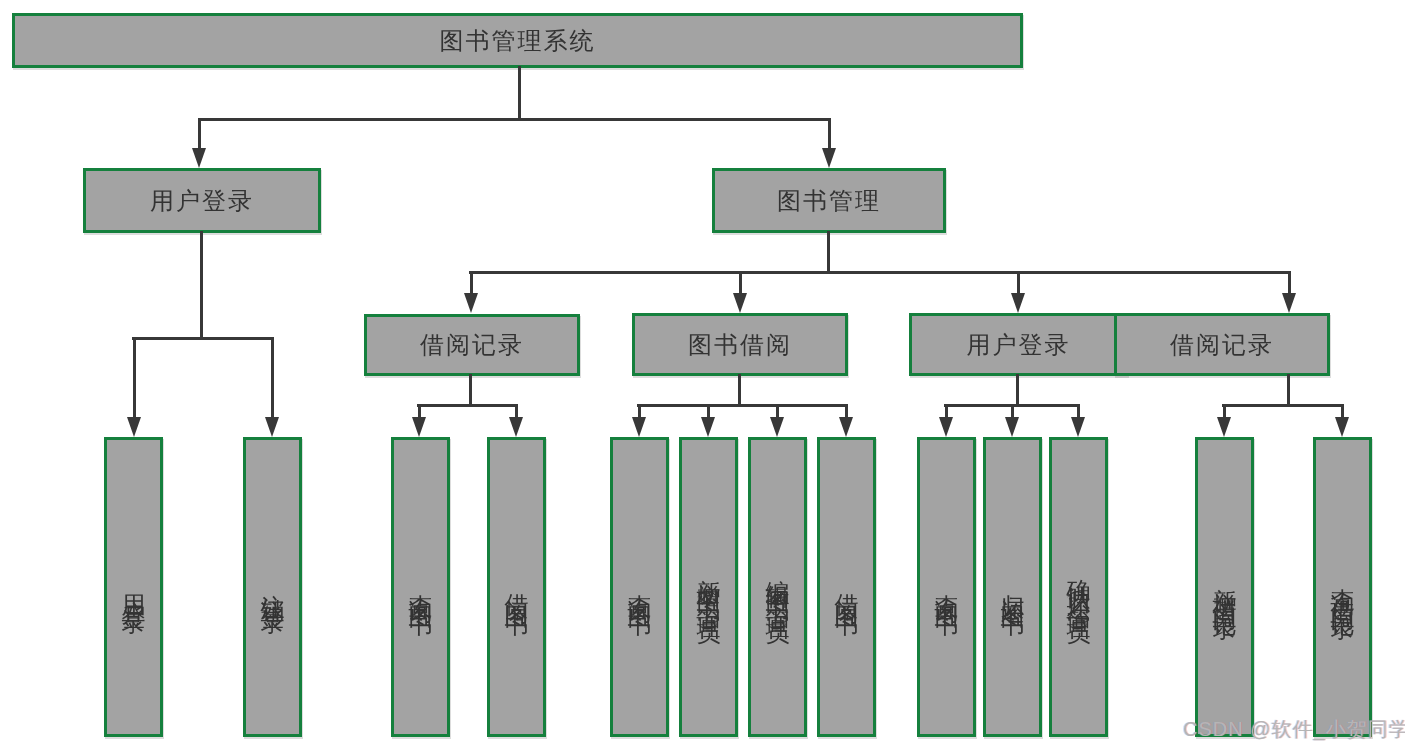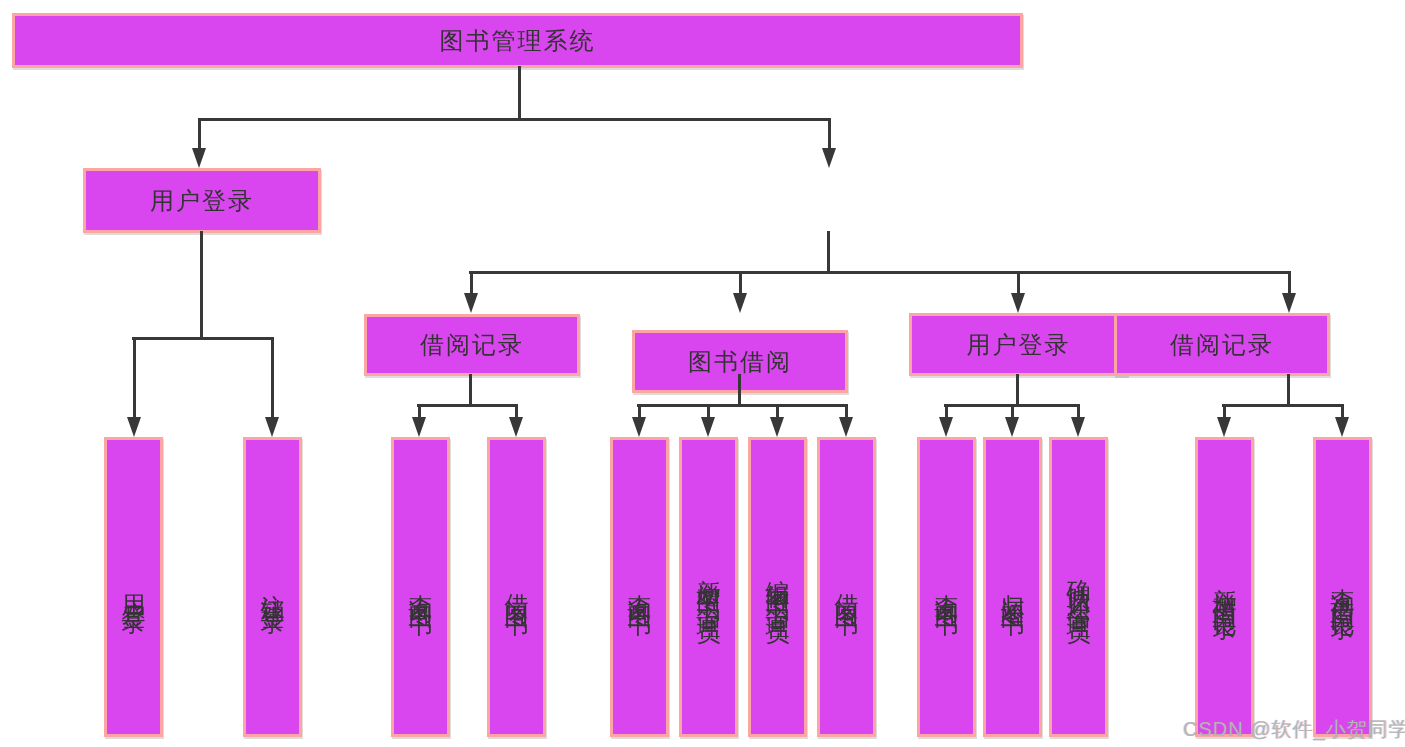--- a/index.html
+++ b/index.html
@@ -7,22 +7,22 @@
     position: relative;
     width: 1405px;
     height: 747px;
     background: #ffffff;
     font-family: "Liberation Sans", "DejaVu Sans", sans-serif;
     overflow: hidden;
   }
   .box {
     position: absolute;
     box-sizing: border-box;
-    border: 3px solid #fca5a5;
-    background: #d946ef;
+    border: 3px solid #15803d;
+    background: #a3a3a3;
     display: flex;
     align-items: center;
     justify-content: center;
     color: #333333;
     font-size: 24px;
     letter-spacing: 2px;
     box-shadow: 1px 2px 0 rgba(120,120,120,0.25);
   }
   .box.leaf span {
     writing-mode: vertical-rl;
@@ -56,25 +56,28 @@
 
 <div class="canvas">
 
   <div class="box" style="left:12px;top:13px;width:1011px;height:55px">
       <span>图书管理系统</span>
     </div>
 
   <div class="box" style="left:83px;top:168px;width:238px;height:65px">
       <span>用户登录</span>
     </div>
+  <div class="box" style="left:712px;top:168px;width:234px;height:65px">
+      <span>图书管理</span>
+    </div>
 
   <div class="box" style="left:364px;top:314px;width:216px;height:62px">
       <span>借阅记录</span>
     </div>
-  <div class="box" style="left:632px;top:330px;width:216px;height:63px">
+  <div class="box" style="left:632px;top:313px;width:216px;height:63px">
       <span>图书借阅</span>
     </div>
   <div class="box" style="left:909px;top:313px;width:219px;height:63px">
       <span>用户登录</span>
     </div>
   <div class="box" style="left:1114px;top:313px;width:216px;height:63px">
       <span>借阅记录</span>
     </div>
 
   <div class="box leaf" style="left:104px;top:437px;width:59px;height:300px">

